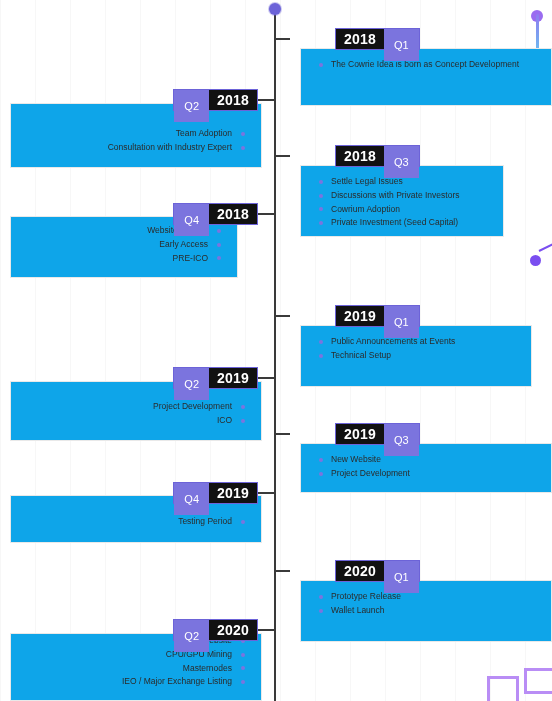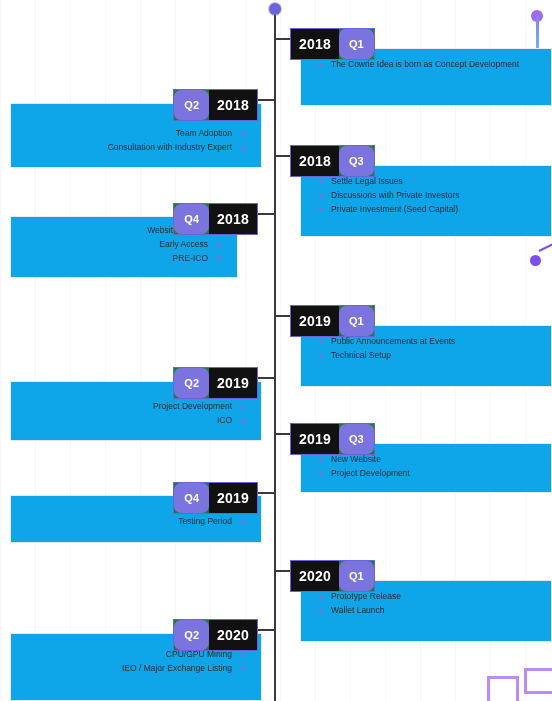--- a/index.html
+++ b/index.html
@@ -31,32 +31,32 @@
     border-radius:50%;background:#6c63d8;box-shadow:0 0 0 1px rgba(108,99,216,.35);
     z-index:5;
   }
 
   
   .stub{position:absolute;top:0;height:2px;background:#3a3a3a;z-index:3;}
 
   
   .badge{
     position:absolute;top:0;display:flex;align-items:stretch;
-    height:32px;border:1.5px solid #6c63d8;box-sizing:border-box;
-    z-index:6;background:#15803d;
+    height:22px;border:1.5px solid #6c63d8;box-sizing:border-box;
+    z-index:6;background:#c2410c;margin-left:45px;
   }
   .badge .yr{
     background:#111111;color:#ffffff;
     font-size:14px;font-weight:bold;letter-spacing:.2px;
     padding:0 8px;display:flex;align-items:center;line-height:1;
   }
   .badge .qt{
     background:#7b74de;color:#ffffff;
-    font-size:11px;font-weight:bold;
-    padding:4px 10px;display:flex;align-items:center;line-height:1;border-radius:7px;
+    font-size:11px;font-weight:normal;
+    padding:16px 10px;display:flex;align-items:center;line-height:1;
   }
 
   
   .card{
     position:absolute;
     background:#0ea5e9;
     border:1px solid #e9e9e9;
     box-sizing:border-box;
     z-index:4;
   }
@@ -176,29 +176,33 @@
             <span class="dot"></span>
             <span class="txt">Consultation with Industry Expert</span>
           </li>
         </ul>
       </div>
       <div class="stub" style="top: 155px; left: 275px; width: 15px;"></div>
       <div class="badge" style="top: 145px; left: 290px;">
         <span class="yr">2018</span>
         <span class="qt">Q3</span>
       </div>
-      <div class="card right" style="top: 165px; height: 72px; left: 300px; width: 252px;">
+      <div class="card right" style="top: 165px; height: 72px; left: 300px; width: 204px;">
         <ul class="items">
           <li>
             <span class="dot"></span>
             <span class="txt">Settle Legal Issues</span>
           </li>
           <li>
             <span class="dot"></span>
             <span class="txt">Discussions with Private Investors</span>
+          </li>
+          <li>
+            <span class="dot"></span>
+            <span class="txt">Cowrium Adoption</span>
           </li>
           <li>
             <span class="dot"></span>
             <span class="txt">Private Investment (Seed Capital)</span>
           </li>
         </ul>
       </div>
       <div class="stub" style="top: 213px; left: 258px; width: 17px;"></div>
       <div class="badge" style="top: 203px; right: 294px;">
         <span class="qt">Q4</span>
@@ -218,21 +222,21 @@
             <span class="dot"></span>
             <span class="txt">PRE-ICO</span>
           </li>
         </ul>
       </div>
       <div class="stub" style="top: 315px; left: 275px; width: 15px;"></div>
       <div class="badge" style="top: 305px; left: 290px;">
         <span class="yr">2019</span>
         <span class="qt">Q1</span>
       </div>
-      <div class="card right" style="top: 325px; height: 62px; left: 300px; width: 252px;">
+      <div class="card right" style="top: 325px; height: 62px; left: 300px; width: 232px;">
         <ul class="items">
           <li>
             <span class="dot"></span>
             <span class="txt">Public Announcements at Events</span>
           </li>
           <li>
             <span class="dot"></span>
             <span class="txt">Technical Setup</span>
           </li>
         </ul>
@@ -311,19 +315,23 @@
           <li>
             <span class="dot"></span>
             <span class="txt">New Website</span>
           </li>
           <li>
             <span class="dot"></span>
             <span class="txt">CPU/GPU Mining</span>
           </li>
           <li>
             <span class="dot"></span>
+            <span class="txt">Masternodes</span>
+          </li>
+          <li>
+            <span class="dot"></span>
             <span class="txt">IEO / Major Exchange Listing</span>
           </li>
         </ul>
       </div>
     </div>
 
 </div>
 
 </body></html>

